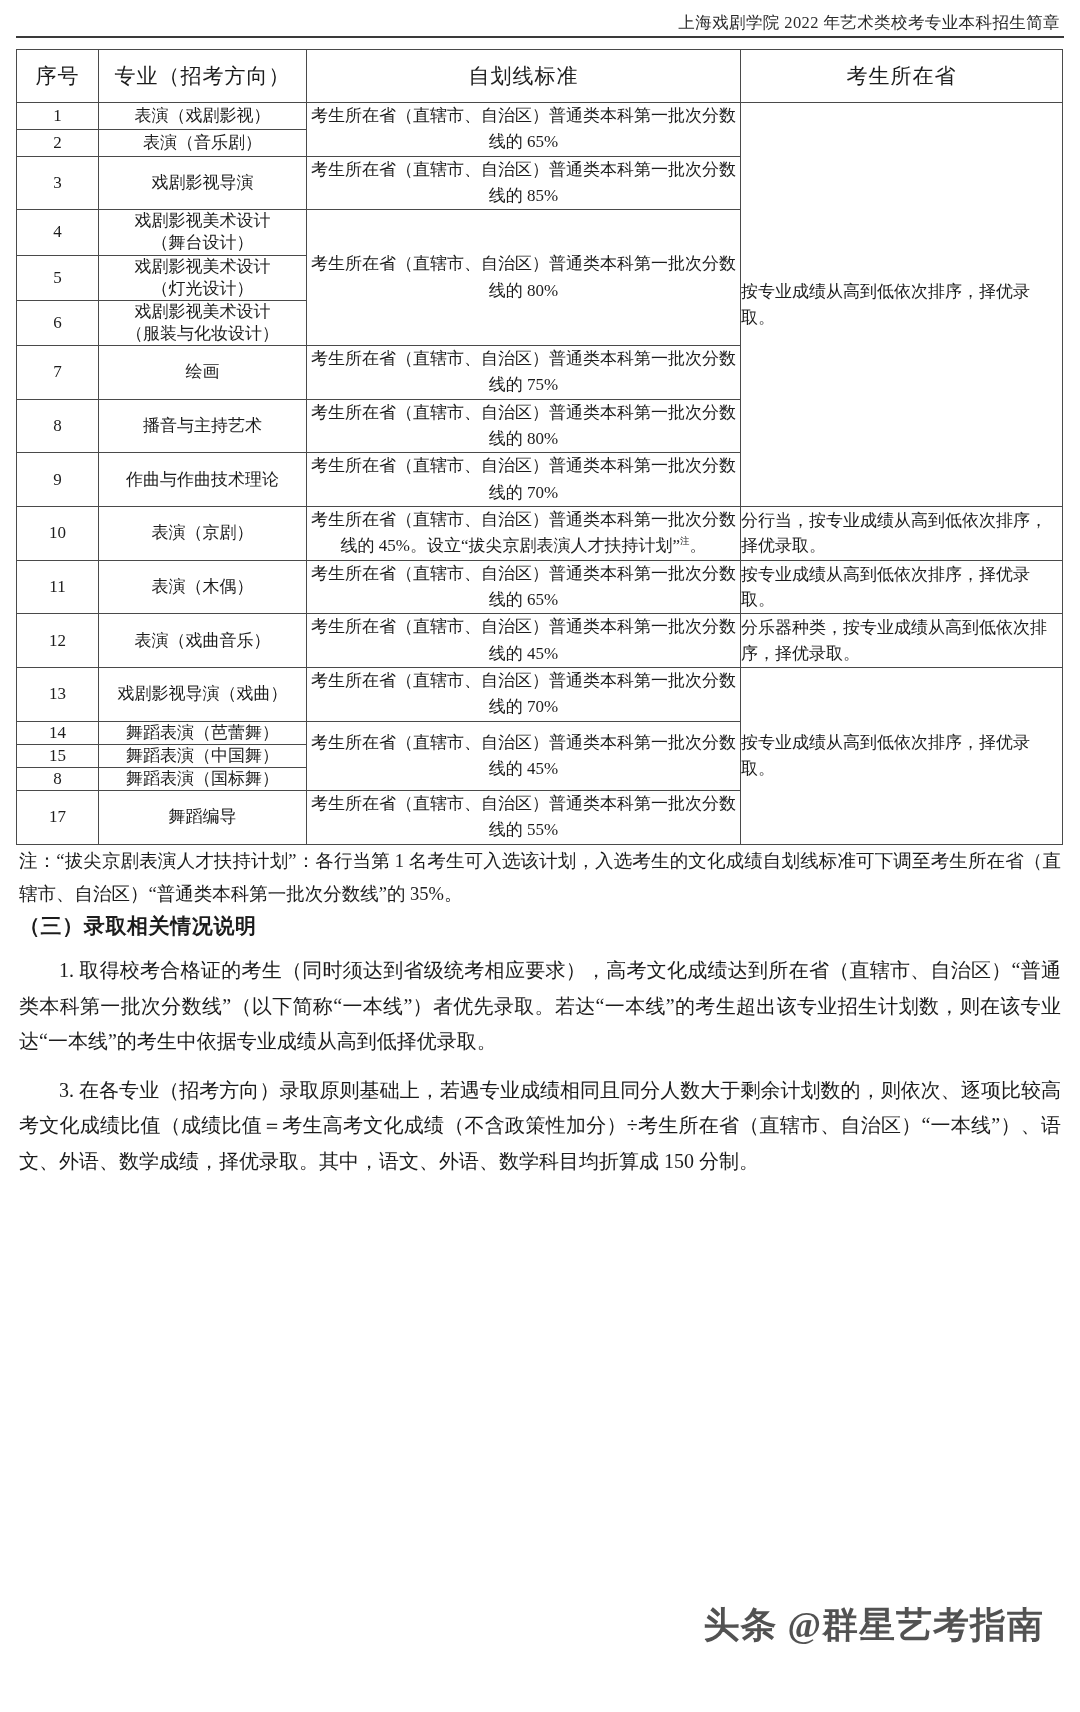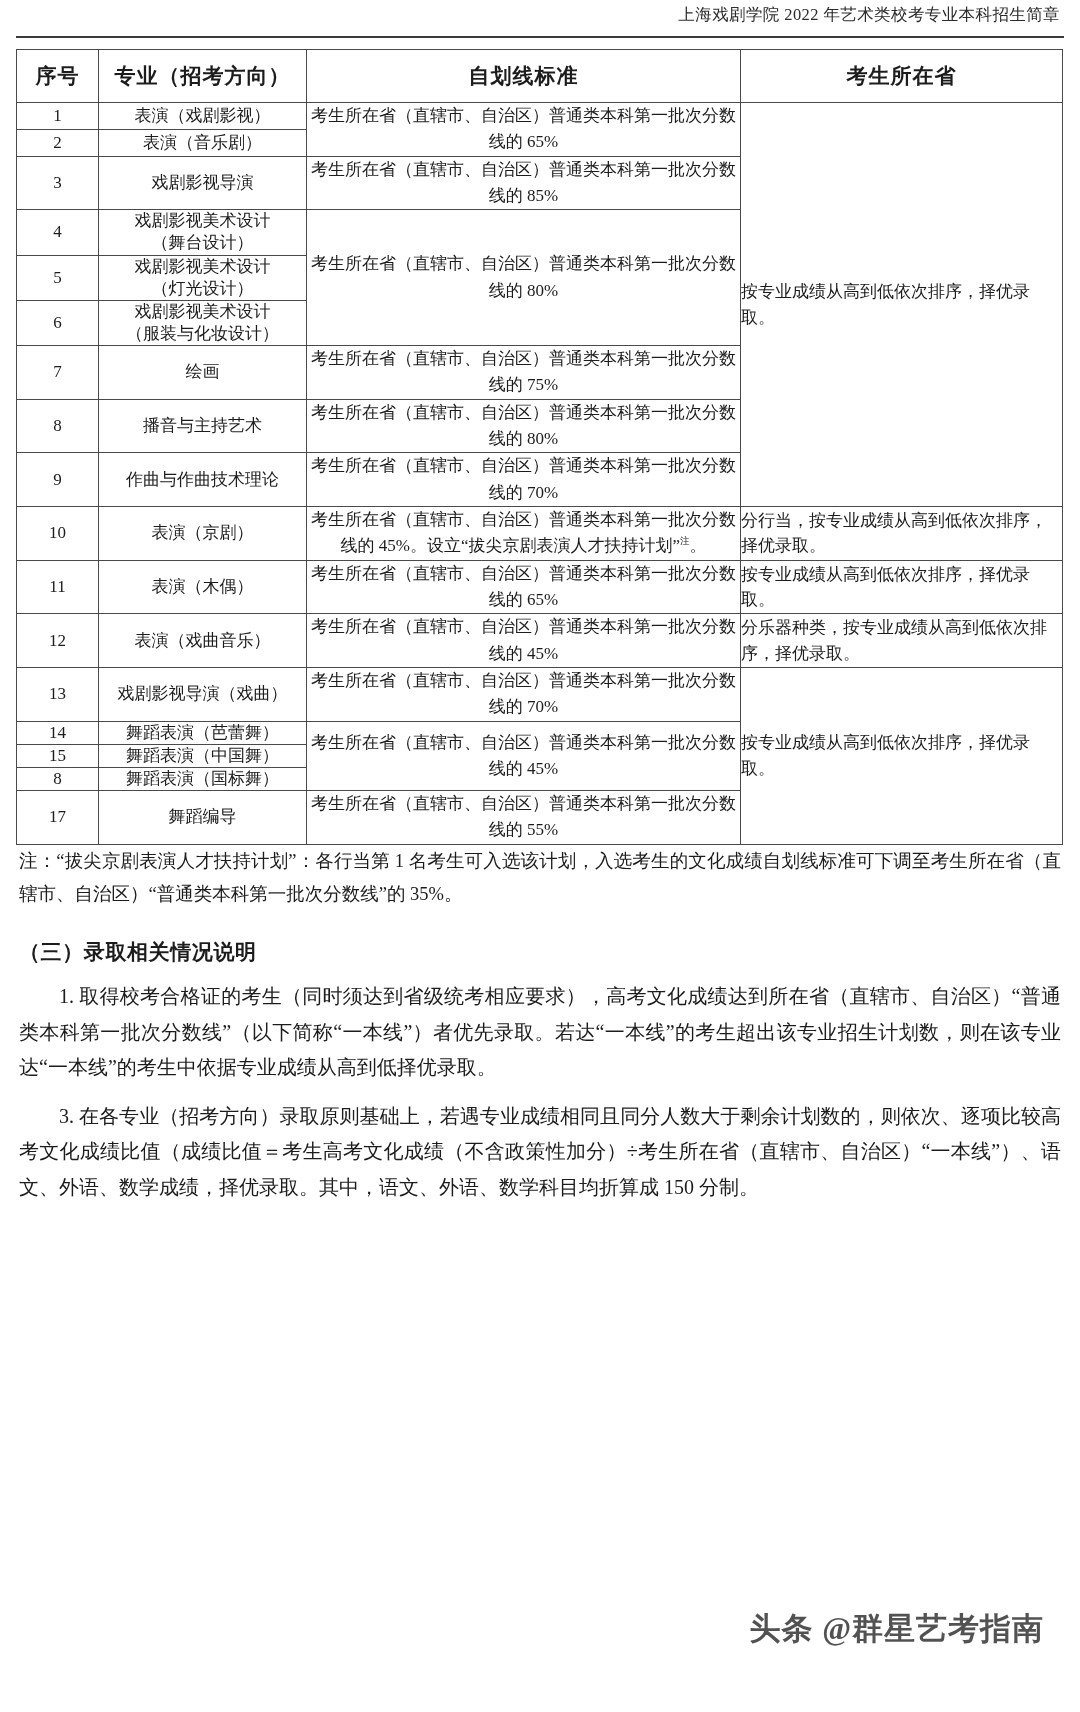--- a/index.html
+++ b/index.html
@@ -22,21 +22,21 @@
     box-sizing: border-box;
     padding: 0 16px;
   }
 
   
   .running-header {
     position: relative;
     height: 34px;
     text-align: right;
     padding-right: 4px;
-    padding-top: 4px;
+    padding-top: 12px;
     box-sizing: border-box;
   }
   .running-header .rh-text {
     font-size: 16.5px;
     letter-spacing: 0.4px;
     color: #2b2b2b;
     white-space: nowrap;
   }
   .header-rule {
     border: 0;
@@ -59,21 +59,21 @@
   table.admission col.c-method { width: 322px; }
 
   table.admission th,
   table.admission td {
     border: 1.4px solid #4a4a4a;
     padding: 0;
     vertical-align: middle;
   }
   table.admission thead th {
     height: 52px;
-    font-weight: bold;
+    font-weight: normal;
     font-size: 21px;
     letter-spacing: 1px;
   }
   td.cell-no {
     text-align: center;
     font-size: 17px;
   }
   td.cell-major {
     text-align: center;
     font-size: 17px;
@@ -103,21 +103,20 @@
   
   .table-note {
     font-size: 18.5px;
     line-height: 1.82;
     text-align: justify;
     padding: 0 3px 0 3px;
   }
 
   
   .section-heading {
-    margin-top: 26px;
     font-size: 21px;
     font-weight: bold;
     letter-spacing: 0.6px;
     padding-left: 3px;
     font-family: Liberation Mono, monospace;
   }
 
   
   p.body-para {
     margin: 13px 0 0 0;
@@ -134,21 +133,21 @@
     left: 0;
     right: 0;
     bottom: 8px;
     text-align: center;
     font-size: 18px;
   }
   .watermark {
     position: absolute;
     right: 36px;
     bottom: 62px;
-    font-size: 31px;
+    font-size: 36px;
     font-weight: bold;
     color: #3b3b3b;
     letter-spacing: 1px;
     white-space: nowrap;
     opacity: 0.88;
   }
 </style>
 </head>
 <body>
 

